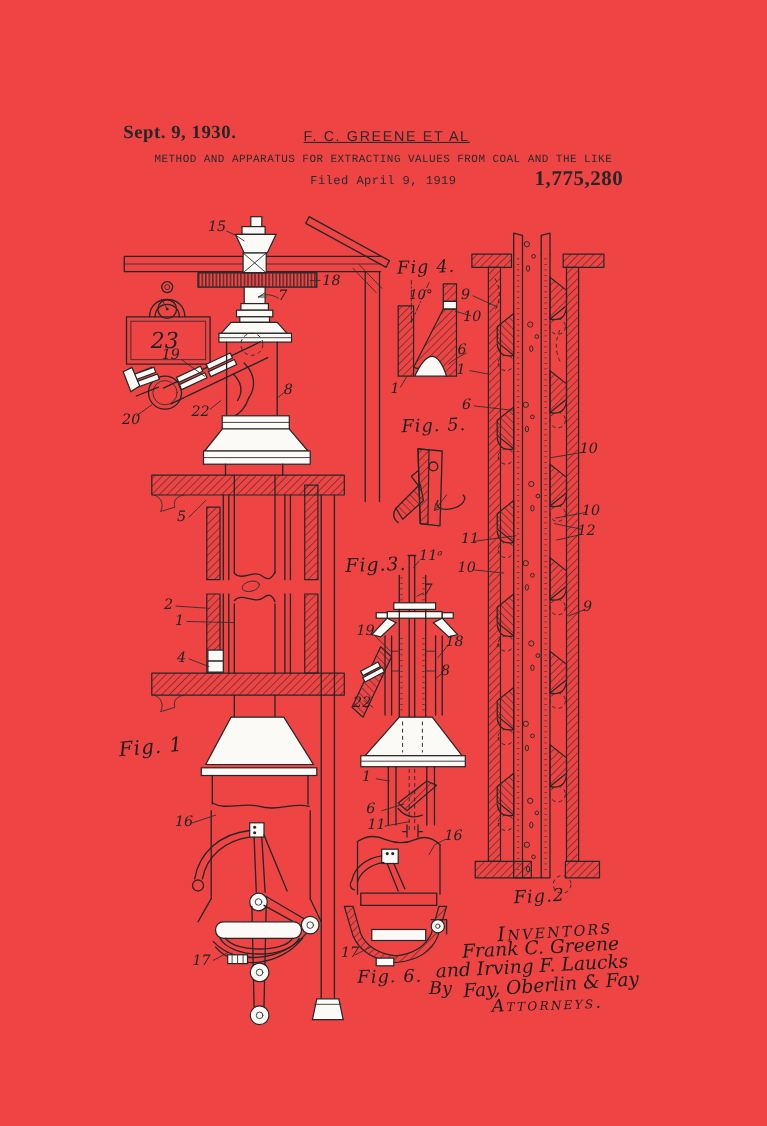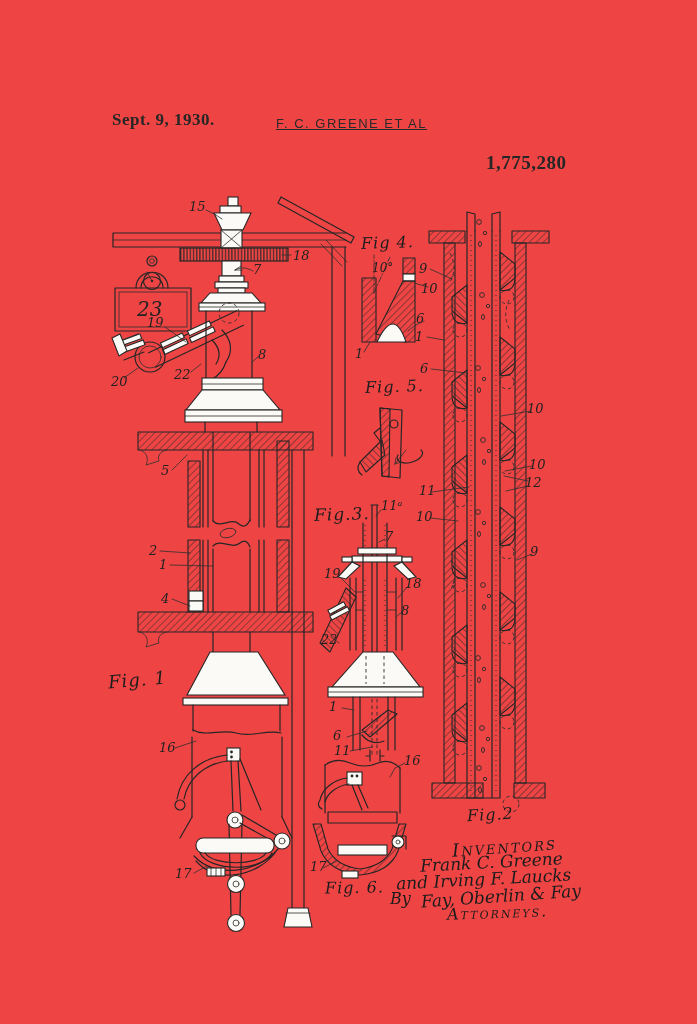--- a/index.html
+++ b/index.html
@@ -299,20 +299,22 @@
   <g>
     <path class="thin" d="M430,269 L452,279 M428,287 L414,283 M424,321 Q413,326 408,331 M427,337 L444,340 M431,369 L466,373"></path>
     <path class="thin" d="M531,411 L501,416 M532,466 L505,471 M528,481 L504,476 M528,486 L506,491"></path>
     <path class="thin" d="M432,492 L469,487 M430,518 L458,521 M532,554 L517,560"></path>
   </g>
 </svg>
 
 <div class="lbl hdr-date" style="left:112px;top:110px">Sept. 9, 1930.</div>
 <div class="lbl hdr-appl" style="left:276px;top:116px">F. C. GREENE ET AL</div>
 <div class="lbl hdr-num" style="left:486px;top:108px">1,775,280</div>
+<div class="hdr-title" style="top:140px">METHOD AND APPARATUS FOR EXTRACTING VALUES FROM COAL AND THE LIKE</div>
+<div class="hdr-filed" style="top:159px">Filed April 9, 1919</div>
 
 <div class="lbl figlabel" style="left:108px;top:669px;transform:rotate(-5deg);font-size:18px">Fig. 1</div>
 <div class="lbl figlabel" style="left:467px;top:805px;transform:rotate(-3deg)">Fig.2</div>
 <div class="lbl figlabel" style="left:314px;top:504px;transform:rotate(-2deg);font-size:17px">Fig.3.</div>
 <div class="lbl figlabel" style="left:361px;top:233px;transform:rotate(-2deg)">Fig 4.</div>
 <div class="lbl figlabel" style="left:365px;top:377px;transform:rotate(-2deg)">Fig. 5.</div>
 <div class="lbl figlabel" style="left:325px;top:878px;transform:rotate(-1deg)">Fig. 6.</div>
 
 <span class="lbl ref" style="left:189px;top:199px">15</span>
 <span class="lbl ref" style="left:293px;top:248px">18</span>

